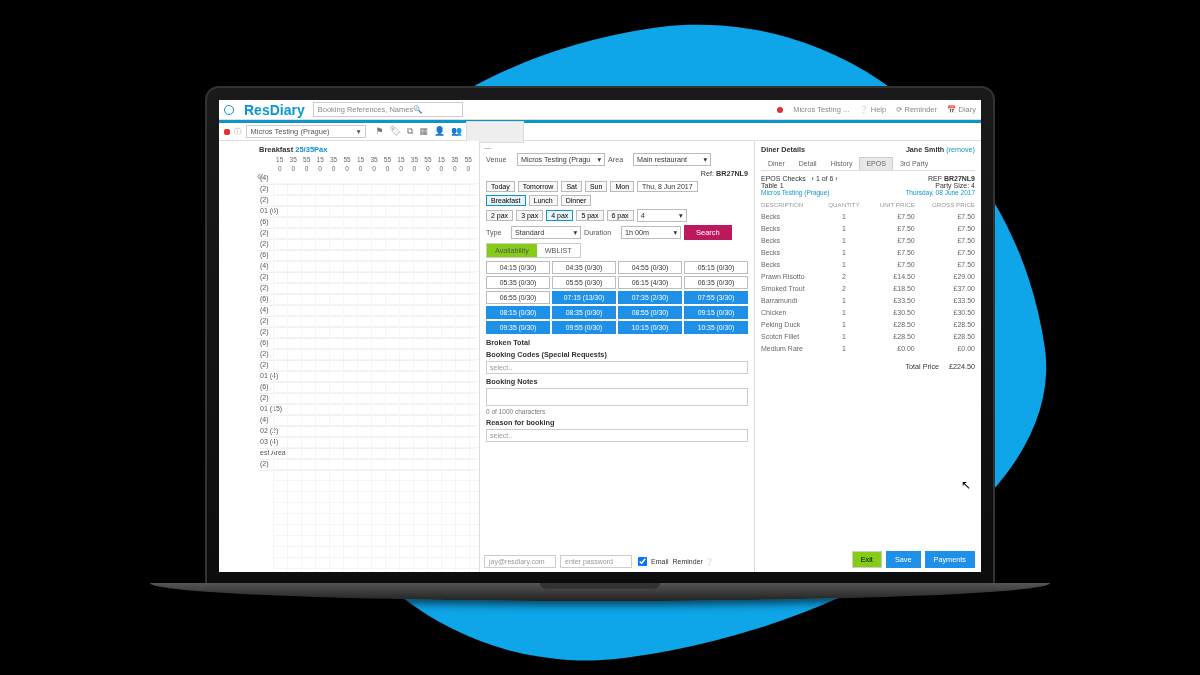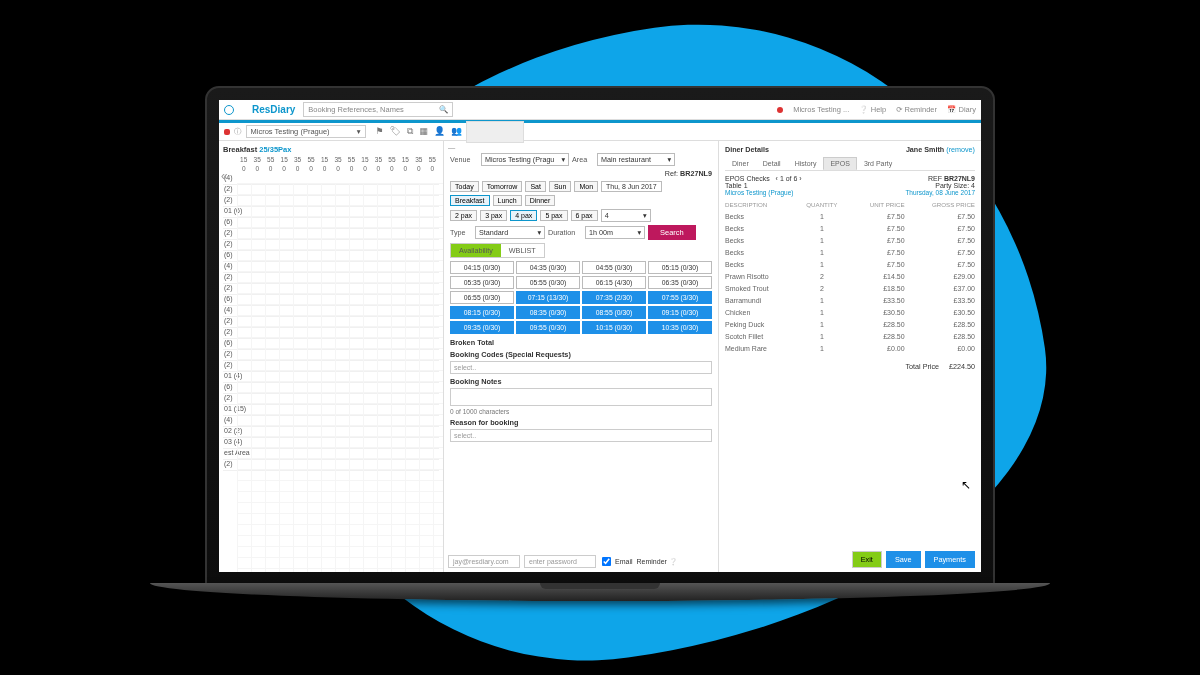--- a/index.html
+++ b/index.html
@@ -46,37 +46,37 @@
   color: #333;
   overflow: hidden;
   position: relative;
 }
 
 
 .hdr {
   height: 20px; border-bottom: 1px solid #ddd;
   display: flex; align-items: center; padding: 0 5px;
 }
-.logo { color: #0d96cc; font-weight: bold; font-size: 10px; margin-right: 8px; display:flex; align-items:center; gap:18px; }
+.logo { color: #0d96cc; font-weight: bold; font-size: 14px; margin-right: 8px; display:flex; align-items:center; gap:10px; }
 .logo-ico { width:10px; height:10px; border:1.5px solid #0d96cc; border-radius:50%; position:relative; }
-.search-box { border:1px solid #ccc; padding:2px 4px; width:150px; color:#888; display:flex; justify-content:space-between; align-items:center; }
+.search-box { border:1px solid #ccc; padding:2px 4px; width:150px; color:#888; display:flex; justify-content:flex-start; align-items:center; }
 .hdr-right { margin-left:auto; display:flex; gap:10px; align-items:center; color:#888; }
 .red-dot { width:6px; height:6px; background:#d33; border-radius:50%; display:inline-block; }
 
 .teal-bar { height:3px; background:#0d96cc; }
 
 
 .sub { height:18px; border-bottom:1px solid #ddd; display:flex; align-items:center; padding:0 5px; gap:4px; }
 .venue-sel { border:1px solid #ccc; padding:1px 4px; width:120px; display:flex; justify-content:space-between; color:#555; }
 .ico-row { display:flex; gap:6px; margin-left:6px; color:#777; }
 .ico-row span { font-size:9px; }
 .top-btn { background:#eee; border:1px solid #ddd; padding:1px 8px; color:#bbb; }
 
 
-.main { display:flex; height:calc(100% - 41px); }
+.main { display:flex; height:calc(100% - 41px);margin-left:36px; }
 .left { width:225px; border-right:1px solid #ddd; padding:4px; position:relative; background:#fff; }
 .right { flex:1; display:flex; }
 
 
 .bf-title { font-weight:bold; }
 .bf-title .pax { color:#0d96cc; }
 .grid-head { display:flex; gap:0; margin-top:2px; font-size:6.5px; color:#666; }
 .grid-head div { width:14px; text-align:center; }
 .arrow-l { position:absolute; left:2px; top:28px; font-size:12px; color:#999; }
 .left-rows { font-size:7px; color:#555; margin-top:2px; }

